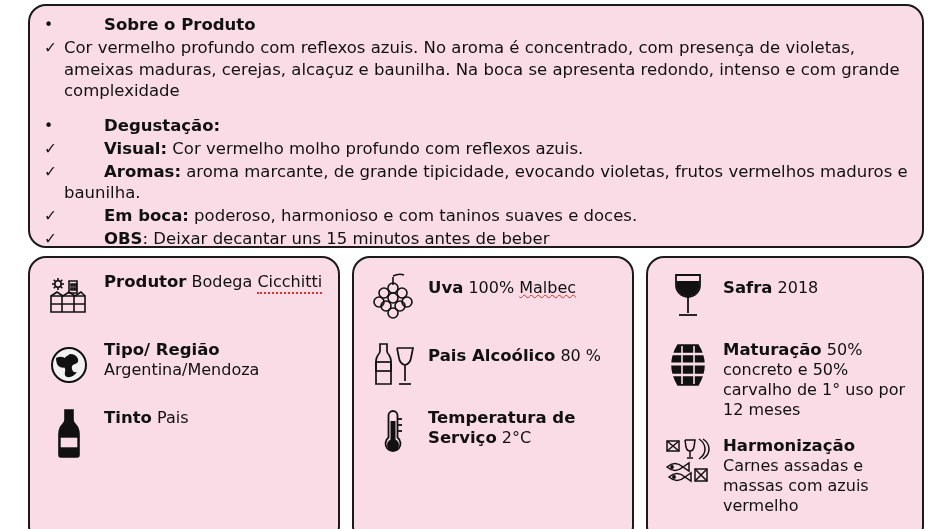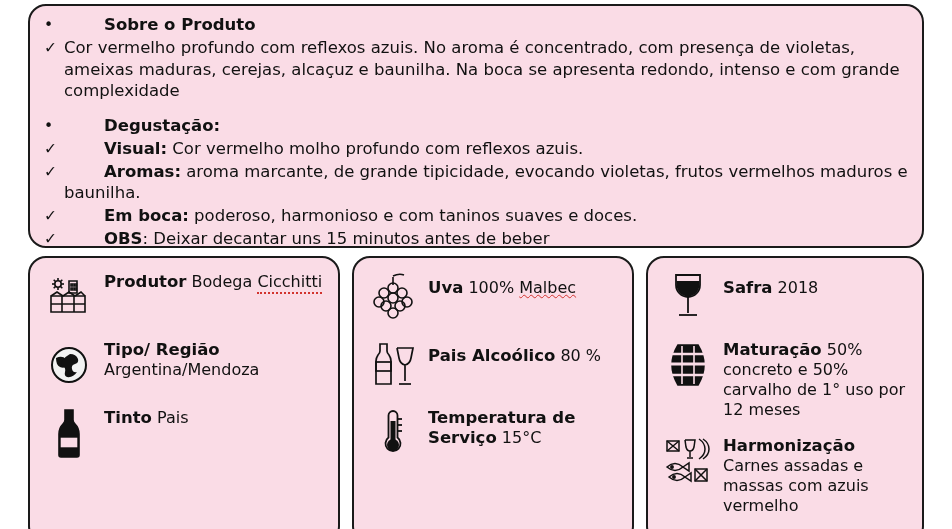--- a/index.html
+++ b/index.html
@@ -285,21 +285,21 @@
               <line x1="18.5" y1="12" x2="23" y2="12"></line>
               <line x1="18.5" y1="18" x2="23" y2="18"></line>
               <line x1="18.5" y1="24" x2="23" y2="24"></line>
             </g>
             <circle cx="14" cy="38" r="6" fill="#111"></circle>
             <rect x="11.5" y="14" width="5" height="20" fill="#111"></rect>
           </svg>
         </span>
         <span class="rowtext">
           <span class="rtitle">Temperatura de Serviço</span>
-          <span class="rvalue">15°C</span>
+          <span class="rvalue">2°C</span>
         </span>
       </div>
 
     </div>
 
     <div class="card c3">
 
       <div class="row">
         <span class="ico">
           <svg width="38" height="52" viewBox="0 0 38 52">

